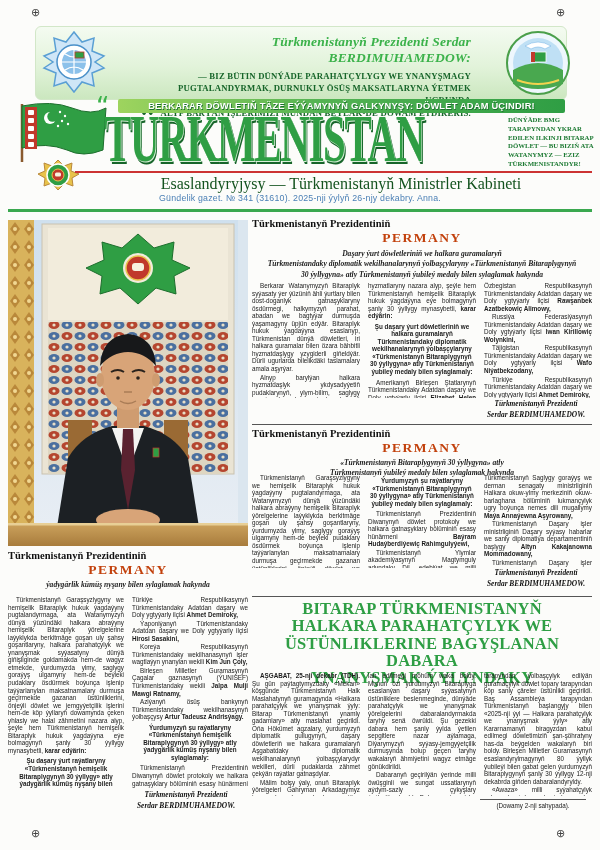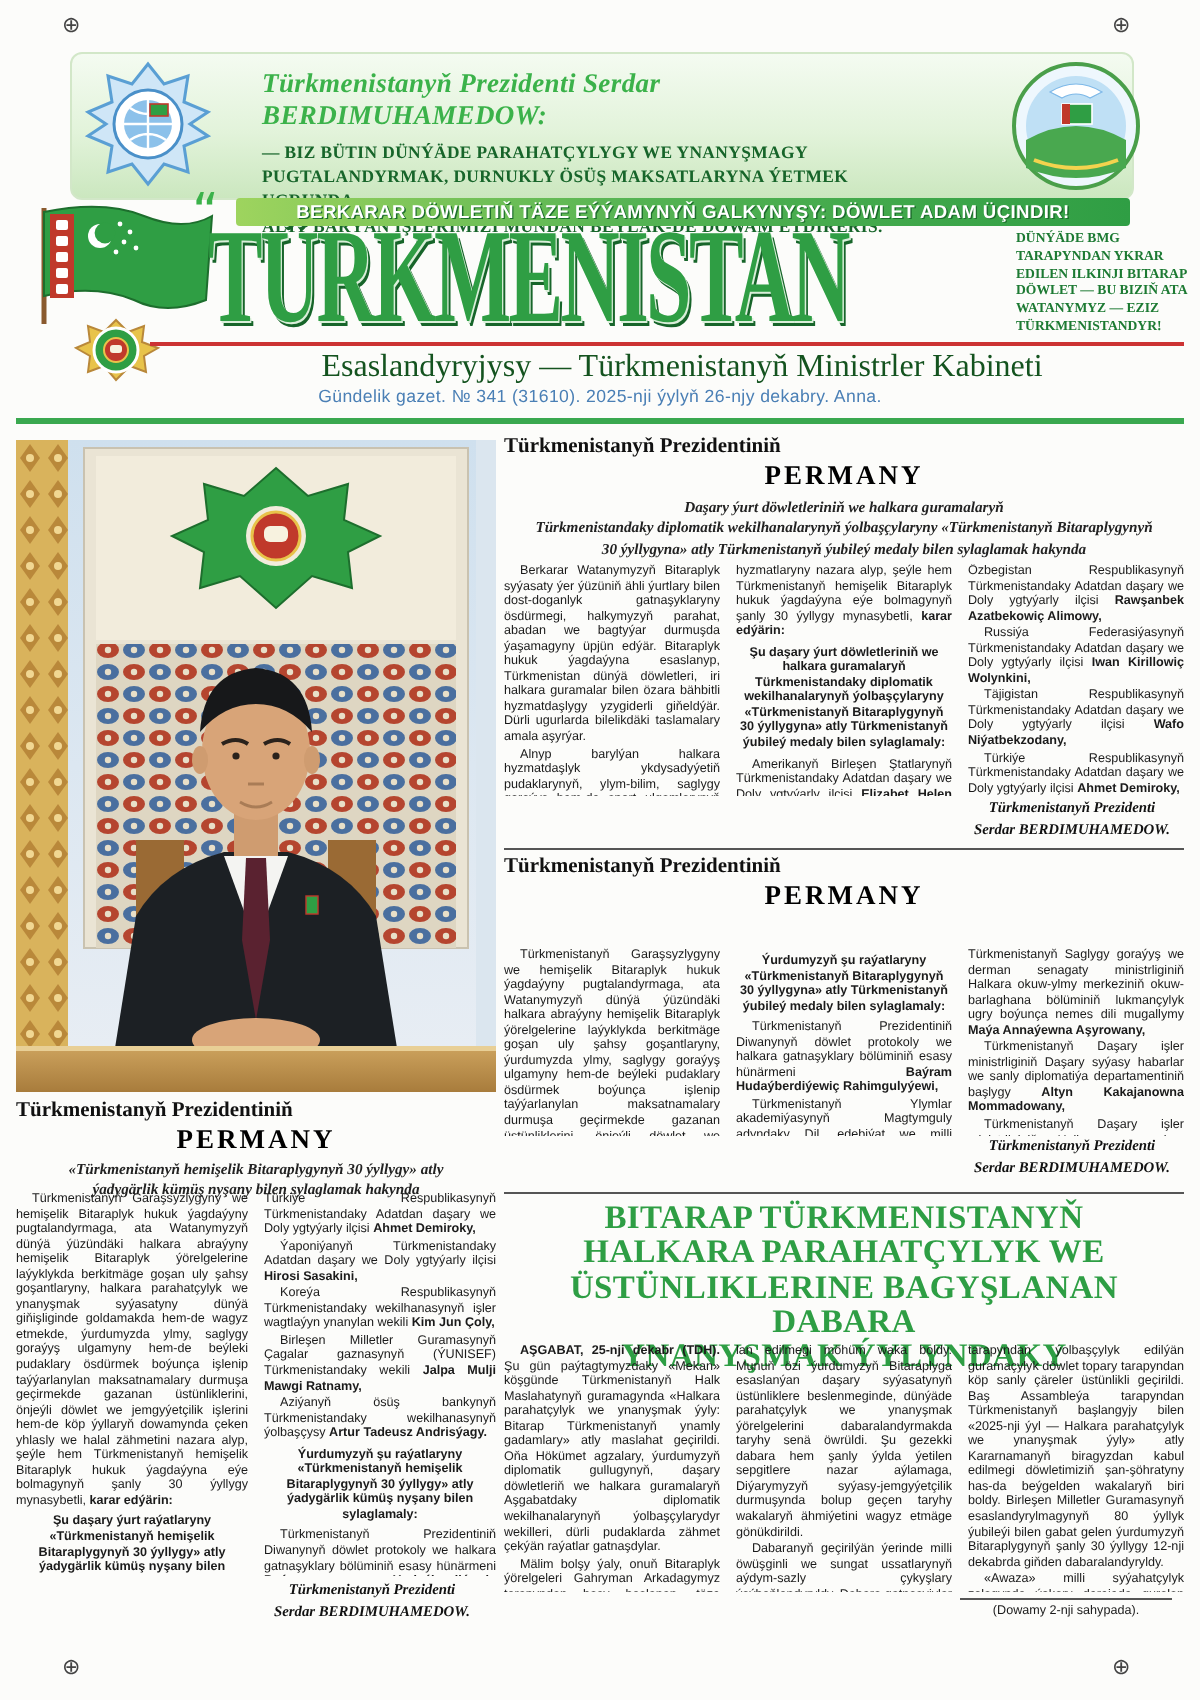--- a/index.html
+++ b/index.html
@@ -3,21 +3,21 @@
 <meta charset="utf-8">
 <style>
   html,body{margin:0;padding:0;background:#e9e9e6;}
   .page{position:relative;width:600px;height:850px;margin:0 auto;background:#fcfcfa;
         font-family:"Liberation Sans",sans-serif;color:#1a1a1a;overflow:hidden;}
   .crop{position:absolute;font-size:11px;color:#444;}
   
   .top-banner{position:absolute;left:35px;top:26px;width:530px;height:72px;
     background:linear-gradient(#f4fbf1 0%,#e2f3da 55%,#cbe7bf 100%);
     border:1px solid #d2e7c8;border-radius:6px;}
-  .tb-center{position:absolute;left:95px;right:95px;top:7px;text-align:left;}
+  .tb-center{position:absolute;left:95px;right:95px;top:7px;text-align:right;}
   .tb-title{font-family:"Liberation Serif",serif;font-style:italic;font-weight:bold;
     font-size:13.5px;color:#3bb24a;letter-spacing:.2px;}
   .tb-quote{margin-top:4px;font-family:"Liberation Serif",serif;font-weight:bold;
     font-size:8.7px;line-height:1.4;color:#17652a;letter-spacing:.2px;}
   .logo{position:absolute;}
   
   .quote-glyph{position:absolute;left:96px;top:92px;font-size:26px;color:#3bb24a;
     font-family:"DejaVu Sans",sans-serif;z-index:3;}
   .slogan{position:absolute;left:118px;top:99px;width:447px;height:14px;z-index:2;
     background:linear-gradient(90deg,#9ed45e,#54b353 45%,#2f9e44);
@@ -35,21 +35,21 @@
   .rule-red{position:absolute;left:75px;top:171px;width:517px;height:2px;background:#cc3333;}
   .founder{position:absolute;left:0;top:175px;width:100%;text-align:center;
     font-family:"Liberation Serif",serif;font-weight:normal;font-size:16px;color:#14531f;margin-left:41px;}
   .dateline{position:absolute;left:0;top:193px;width:100%;text-align:center;
     font-size:8.8px;color:#4a7fb5;letter-spacing:.2px;}
   .rule-green{position:absolute;left:8px;top:209px;width:584px;height:3px;background:#3aa84f;}
   
   .sec-org{font-family:"Liberation Serif",serif;font-weight:bold;font-size:10.5px;
     text-align:left;color:#111;}
   .sec-type{font-family:"Liberation Serif",serif;font-weight:bold;font-size:13.5px;
-    letter-spacing:1.5px;text-align:center;color:#000000;margin-top:1px;}
+    letter-spacing:1.5px;text-align:center;color:#c2410c;margin-top:1px;}
   .sec-sub{font-family:"Liberation Serif",serif;font-style:italic;font-weight:bold;
     font-size:7.6px;line-height:1.35;text-align:center;color:#222;}
   .cols{display:flex;gap:8px;position:absolute;}
   .col{flex:1;overflow:hidden;font-size:6.3px;line-height:1.2;text-align:justify;}
   .col p{margin:0 0 1px 0;text-indent:8px;}
   .col p.noind{text-indent:0;}
   .col p.cb{text-indent:0;text-align:center;font-weight:bold;margin:3px 0;}
   .signature{position:absolute;width:112px;text-align:center;
     font-family:"Liberation Serif",serif;font-style:italic;font-weight:bold;
     font-size:7.4px;line-height:1.45;color:#111;}
@@ -189,21 +189,20 @@
     <rect x="145" y="228" width="6" height="9" fill="#2f9e44" stroke="#c0392b" stroke-width="0.7"></rect>
     <ellipse cx="120" cy="300" rx="32" ry="11" fill="#d8a478"></ellipse>
     <rect x="0" y="303" width="240" height="23" fill="url(#desk)"></rect>
     <rect x="0" y="303" width="240" height="2.5" fill="#e8cf96"></rect>
   </svg>
 
   <div style="position:absolute;left:8px;top:550px;width:240px">
     <div class="sec-org">Türkmenistanyň Prezidentiniň</div>
     <div class="sec-type">PERMANY</div>
     <div class="sec-sub" style="margin-top:2px">
-      <div>«Türkmenistanyň hemişelik Bitaraplygynyň 30 ýyllygy» atly</div>
       <div>ýadygärlik kümüş nyşany bilen sylaglamak hakynda</div>
     </div>
   </div>
   <div class="cols" style="left:8px;top:596px;width:240px;height:192px">
       <div class="col">
         <p>Türkmenistanyň Garaşsyzlygyny we hemişelik Bitaraplyk hukuk ýagdaýyny pugtalandyrmaga, ata Watanymyzyň dünýä ýüzündäki halkara abraýyny hemişelik Bitaraplyk ýörelgelerine laýyklykda berkitmäge goşan uly şahsy goşantlaryny, halkara parahatçylyk we ynanyşmak syýasatyny dünýä giňişliginde goldamakda hem-de wagyz etmekde, ýurdumyzda ylmy, saglygy goraýyş ulgamyny hem-de beýleki pudaklary ösdürmek boýunça işlenip taýýarlanylan maksatnamalary durmuşa geçirmekde gazanan üstünliklerini, önjeýli döwlet we jemgyýetçilik işlerini hem-de köp ýyllaryň dowamynda çeken yhlasly we halal zähmetini nazara alyp, şeýle hem Türkmenistanyň hemişelik Bitaraplyk hukuk ýagdaýyna eýe bolmagynyň şanly 30 ýyllygy mynasybetli, <b>karar edýärin:</b></p>
         <p class="cb">Şu daşary ýurt raýatlaryny «Türkmenistanyň hemişelik Bitaraplygynyň 30 ýyllygy» atly ýadygärlik kümüş nyşany bilen sylaglamaly:</p>
       </div>
       <div class="col">
         <p class="noind">Türkiýe Respublikasynyň Türkmenistandaky Adatdan daşary we Doly ygtyýarly ilçisi <b>Ahmet Demiroky,</b></p>
@@ -248,20 +247,24 @@
     </div>
   <div class="signature" style="left:480px;top:399px">
     <div>Türkmenistanyň Prezidenti</div>
     <div>Serdar BERDIMUHAMEDOW.</div>
   </div>
   <div class="hr-sec" style="left:252px;top:424px;width:340px"></div>
 
   <div style="position:absolute;left:252px;top:428px;width:340px">
     <div class="sec-org">Türkmenistanyň Prezidentiniň</div>
     <div class="sec-type">PERMANY</div>
+    <div class="sec-sub" style="margin-top:2px">
+      <div>«Türkmenistanyň Bitaraplygynyň 30 ýyllygyna» atly</div>
+      <div>Türkmenistanyň ýubileý medaly bilen sylaglamak hakynda</div>
+    </div>
   </div>
   <div class="cols" style="left:252px;top:474px;width:340px;height:94px">
       <div class="col">
         <p>Türkmenistanyň Garaşsyzlygyny we hemişelik Bitaraplyk hukuk ýagdaýyny pugtalandyrmaga, ata Watanymyzyň dünýä ýüzündäki halkara abraýyny hemişelik Bitaraplyk ýörelgelerine laýyklykda berkitmäge goşan uly şahsy goşantlaryny, ýurdumyzda ylmy, saglygy goraýyş ulgamyny hem-de beýleki pudaklary ösdürmek boýunça işlenip taýýarlanylan maksatnamalary durmuşa geçirmekde gazanan üstünliklerini, önjeýli döwlet we jemgyýetçilik işlerini hem-de köp ýyllaryň dowamynda çeken yhlasly we halal zähmetini nazara alyp, şeýle hem Türkmenistanyň hemişelik Bitaraplyk hukuk ýagdaýyna eýe bolmagynyň şanly 30 ýyllygy mynasybetli, </p>
       </div>
       <div class="col">
         <p class="cb">Ýurdumyzyň şu raýatlaryny «Türkmenistanyň Bitaraplygynyň 30 ýyllygyna» atly Türkmenistanyň ýubileý medaly bilen sylaglamaly:</p>
         <p>Türkmenistanyň Prezidentiniň Diwanynyň döwlet protokoly we halkara gatnaşyklary bölüminiň esasy hünärmeni <b>Baýram Hudaýberdiýewiç Rahimgulyýewi,</b></p>
         <p>Türkmenistanyň Ylymlar akademiýasynyň Magtymguly adyndaky Dil, edebiýat we milli golýazmalar institutynyň direktory </p>
       </div>

